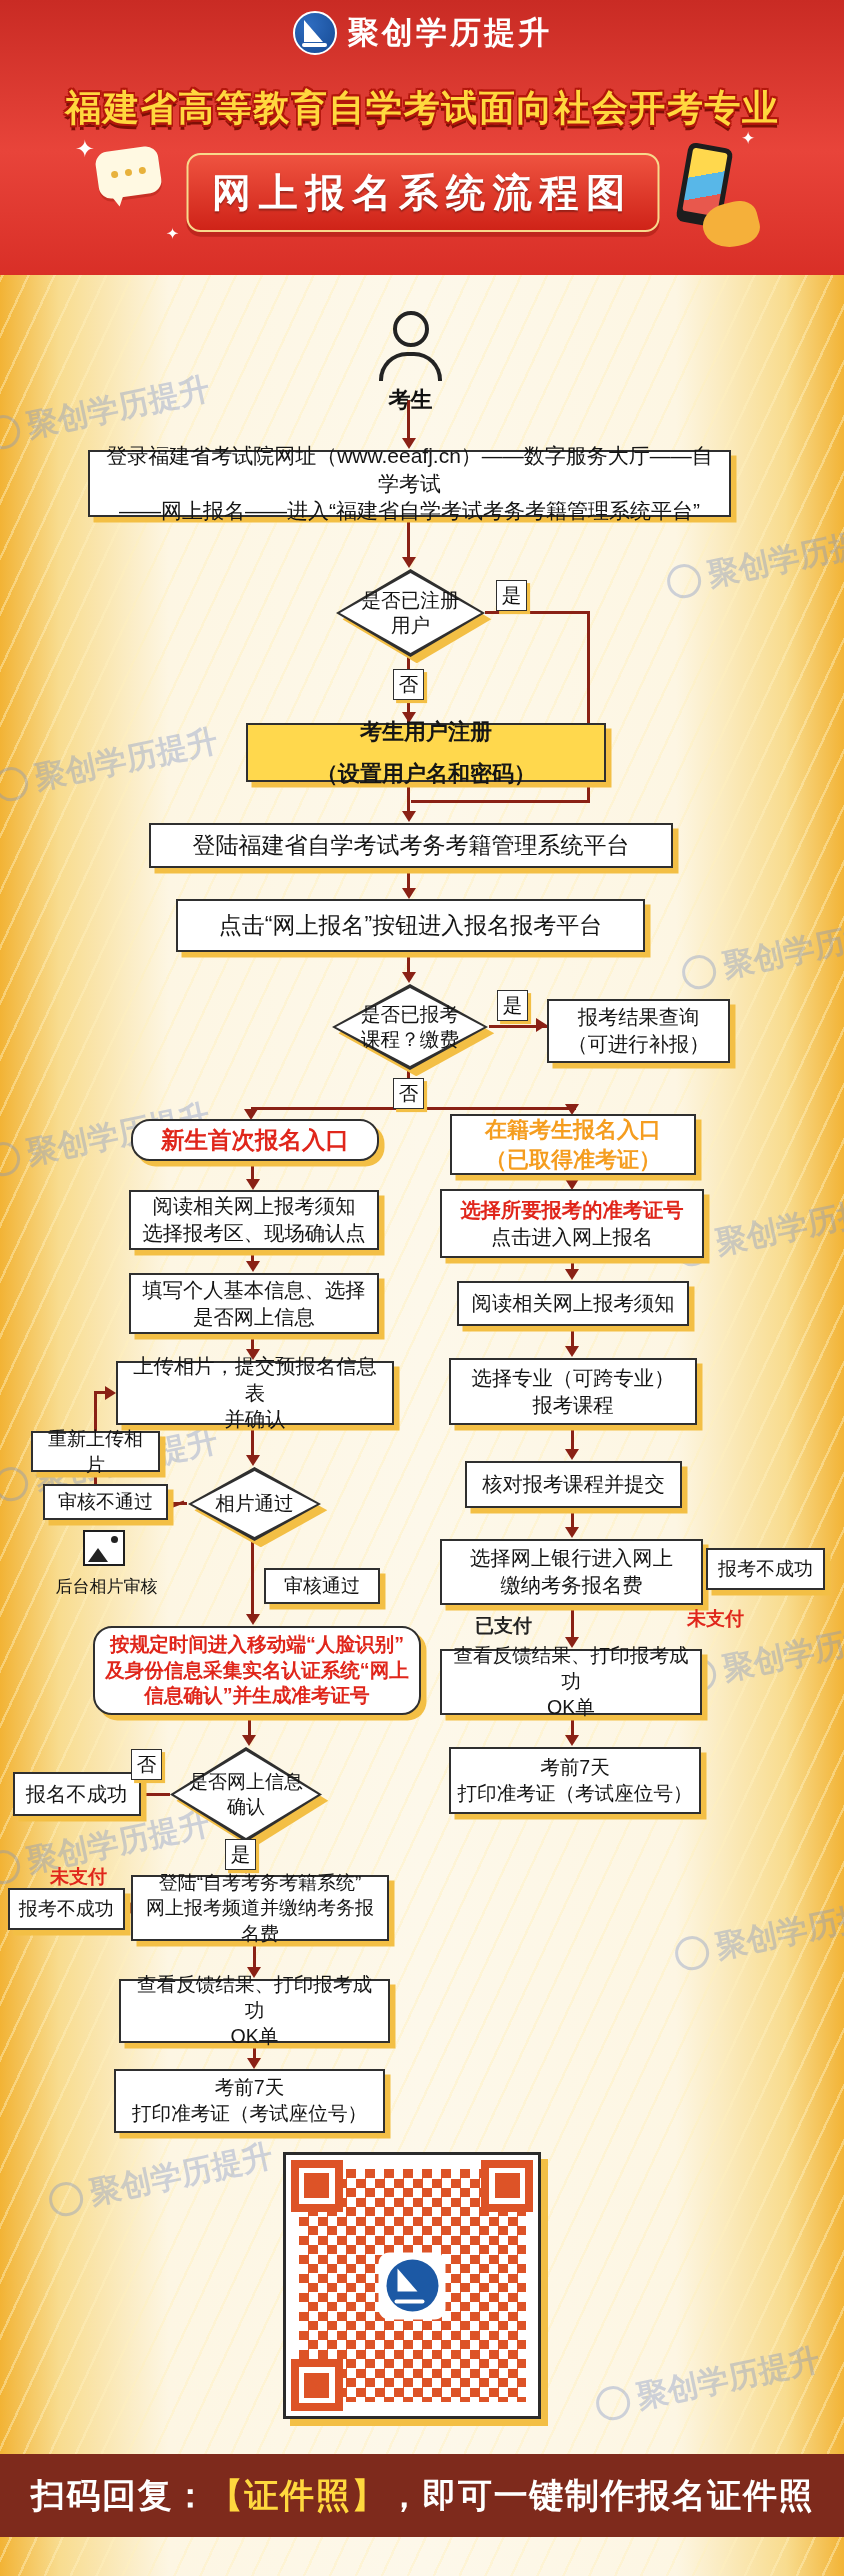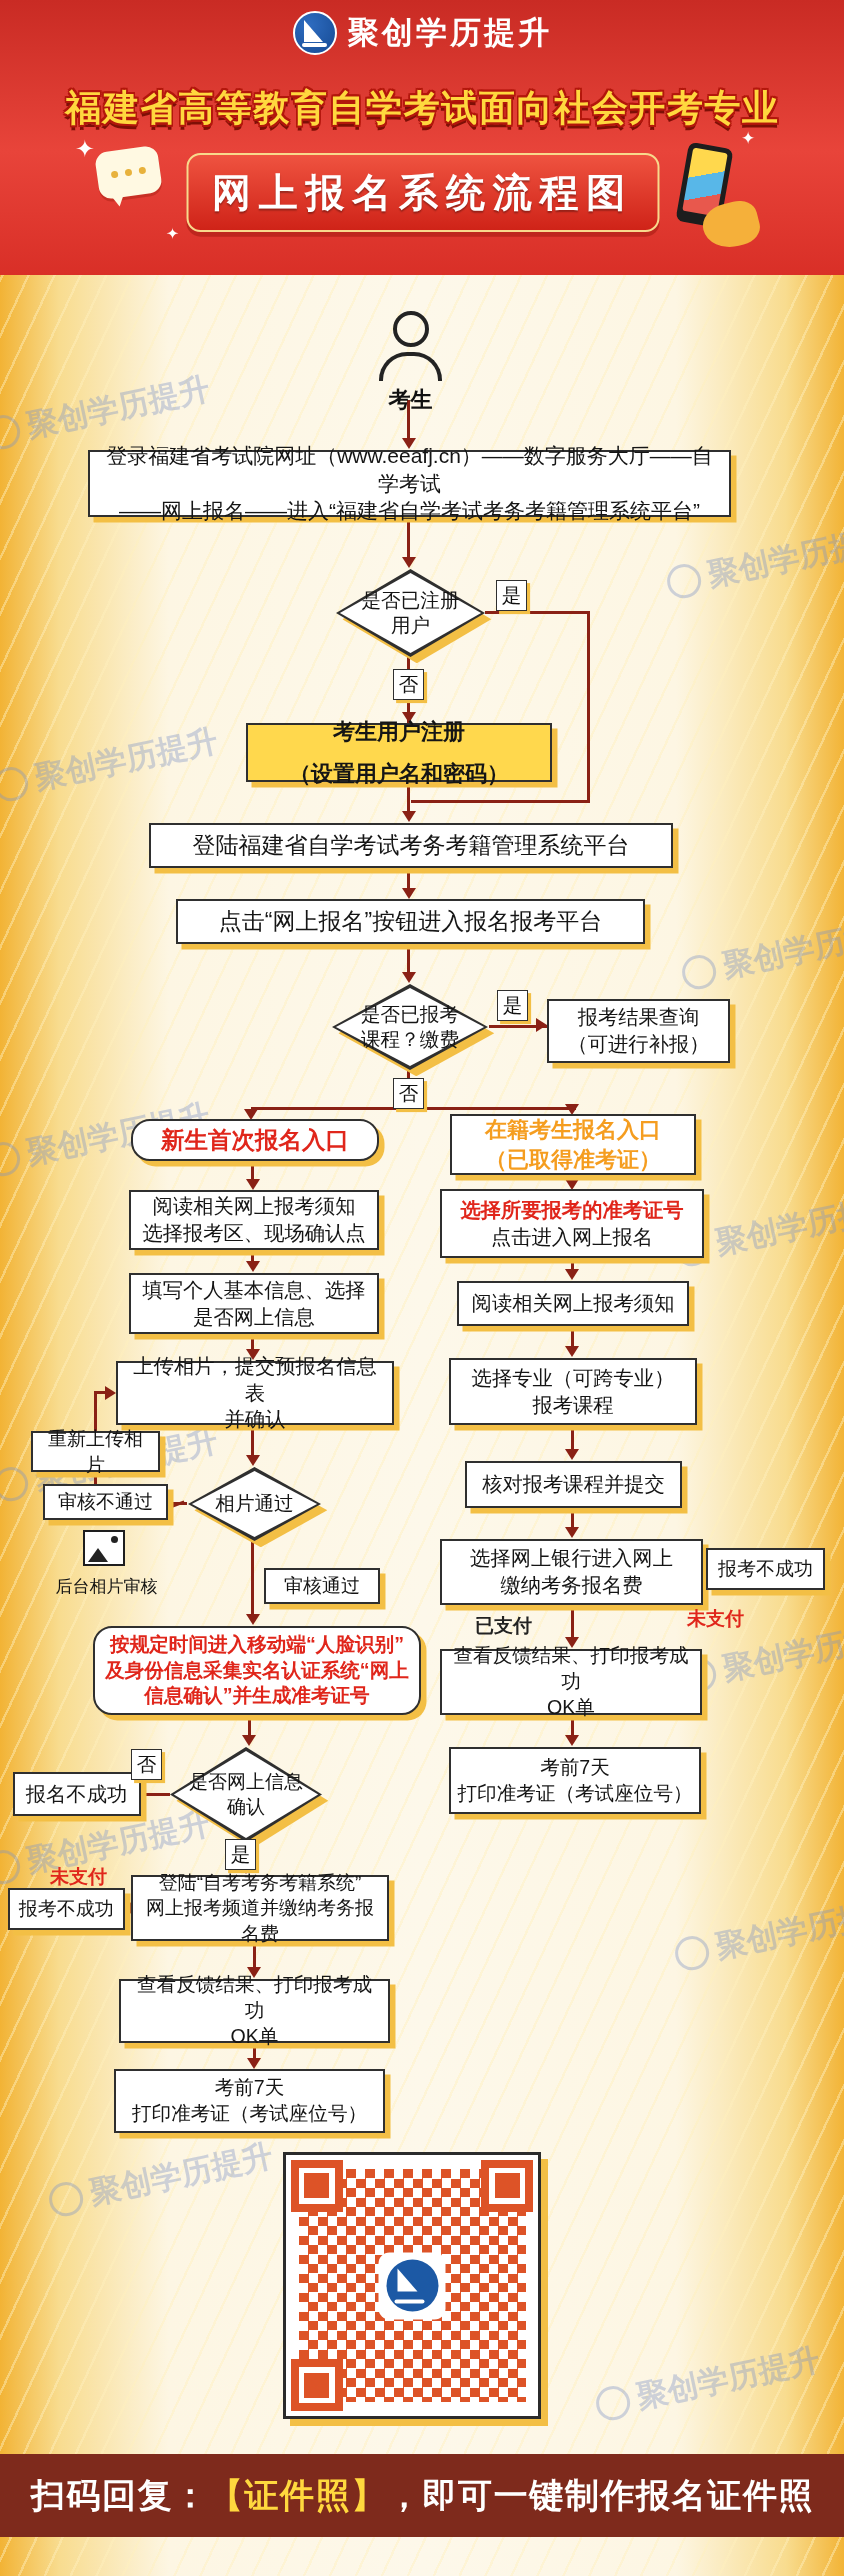--- a/index.html
+++ b/index.html
@@ -200,28 +200,28 @@
       <i class="d-bd"></i>
       <i class="d-bg"></i>
     <span class="d-tx">
       <span>是否已注册</span>
       <span>用户</span>
     </span>
   </div>
   <span class="lbl" style="left:496px;top:580px;">是</span>
   <span class="lbl" style="left:393px;top:669px;">否</span>
 
-  <div class="bx yellowbx f28" style="left:246px;top:723px;width:306px;height:59px;gap:12px;">
+  <div class="bx yellowbx f28" style="left:246px;top:723px;width:360px;height:59px;gap:12px;">
     <span>考生用户注册</span>
     <span>（设置用户名和密码）</span>
   </div>
 
   <div class="bx f29" style="left:149px;top:823px;width:524px;height:45px;">登陆福建省自学考试考务考籍管理系统平台</div>
 
-  <div class="bx f29" style="left:176px;top:899px;width:469px;height:45px;">点击“网上报名”按钮进入报名报考平台</div>
+  <div class="bx f29" style="left:176px;top:899px;width:469px;height:53px;">点击“网上报名”按钮进入报名报考平台</div>
 
   <div class="dia" style="left:332px;top:984px;width:156px;height:86px;">
     <i class="d-sh"></i>
       <i class="d-bd"></i>
       <i class="d-bg"></i>
     <span class="d-tx">
       <span>是否已报考</span>
       <span>课程？缴费</span>
     </span>
   </div>

